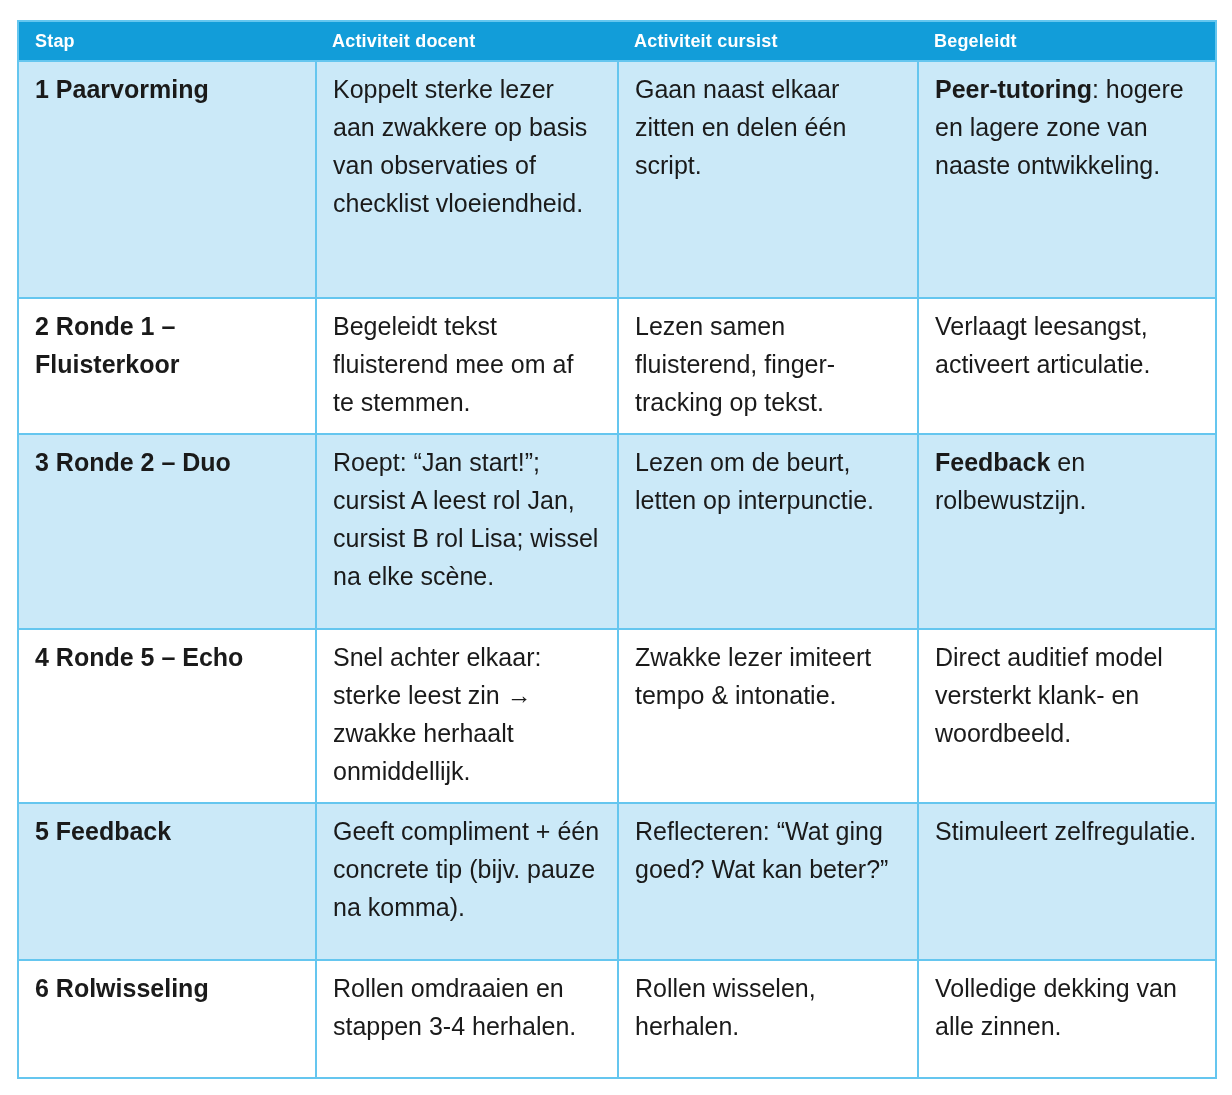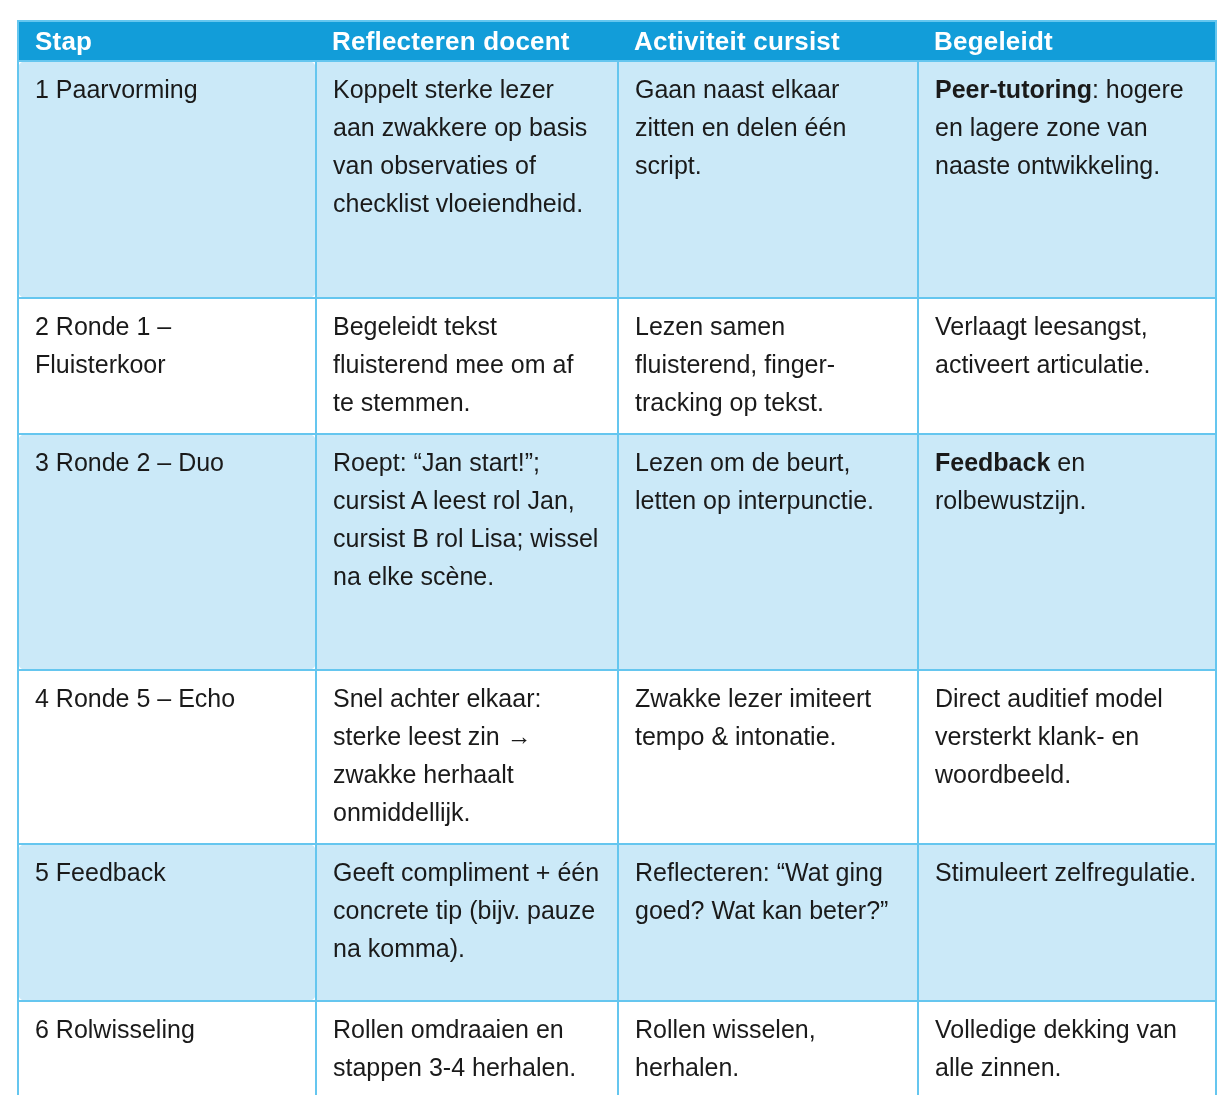--- a/index.html
+++ b/index.html
@@ -26,63 +26,63 @@
     border: 2px solid #65c6ef;
   }
   col.c1 { width: 298px; }
   col.c2 { width: 302px; }
   col.c3 { width: 300px; }
   col.c4 { width: 298px; }
   th {
     background: #129dd9;
     color: #ffffff;
     font-weight: bold;
-    font-size: 26px;
+    font-size: 18px;
     text-align: left;
     vertical-align: middle;
     height: 38px;
     padding: 0 16px;
     border: none;
     letter-spacing: 0.2px;
   }
   td {
     border: 2px solid #65c6ef;
     vertical-align: top;
     padding: 8px 16px 12px 16px;
     font-size: 25px;
     line-height: 38px;
     color: #1a1a1a;
     overflow: hidden;
   }
   tr.stripe-blue td { background: #cbe9f8; }
   tr.stripe-white td { background: #ffffff; }
-  td.stap-cell { font-weight: normal; border-radius: 8px; }
+  td.stap-cell { font-weight: bold; }
   .lead-bold { font-weight: bold; }
   tr.row-1 { height: 237px; }
   tr.row-2 { height: 122px; }
-  tr.row-3 { height: 236px; }
+  tr.row-3 { height: 195px; }
   tr.row-4 { height: 160px; }
   tr.row-5 { height: 157px; margin-left: 44px; }
   tr.row-6 { height: 118px; }
 </style>
 </head>
 <body>
 
 <div class="page">
   <table class="activity-table">
     <colgroup>
       <col class="c1">
         <col class="c2">
         <col class="c3">
         <col class="c4">
     </colgroup>
     <thead>
       <tr>
         <th>Stap</th>
-        <th>Reflecteren docent</th>
+        <th>Activiteit docent</th>
         <th>Activiteit cursist</th>
         <th>Begeleidt</th>
       </tr>
     </thead>
     <tbody>
       <tr class="row-1 stripe-blue">
         <td class="stap-cell">1 Paarvorming</td>
         <td>Koppelt sterke lezer aan zwakkere op basis van observaties of checklist vloeiendheid.</td>
         <td>Gaan naast elkaar zitten en delen één script.</td>
         <td><span class="lead-bold">Peer-tutoring</span><span>: hogere en lagere zone van naaste ontwikkeling.</span></td>

